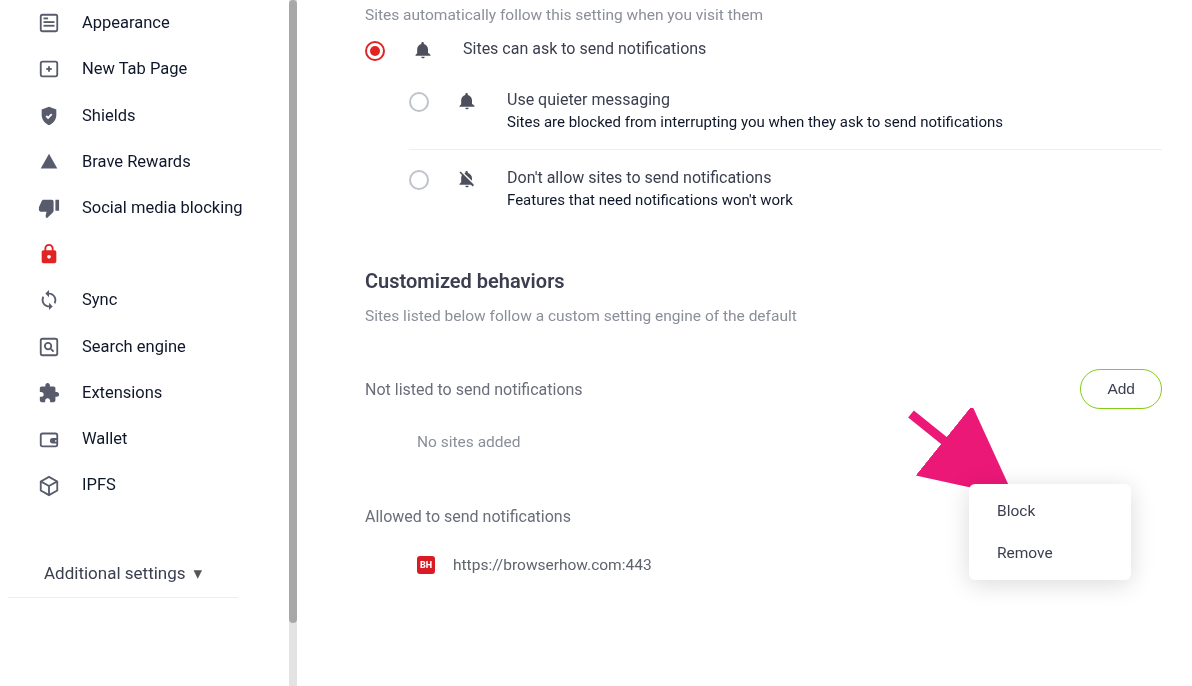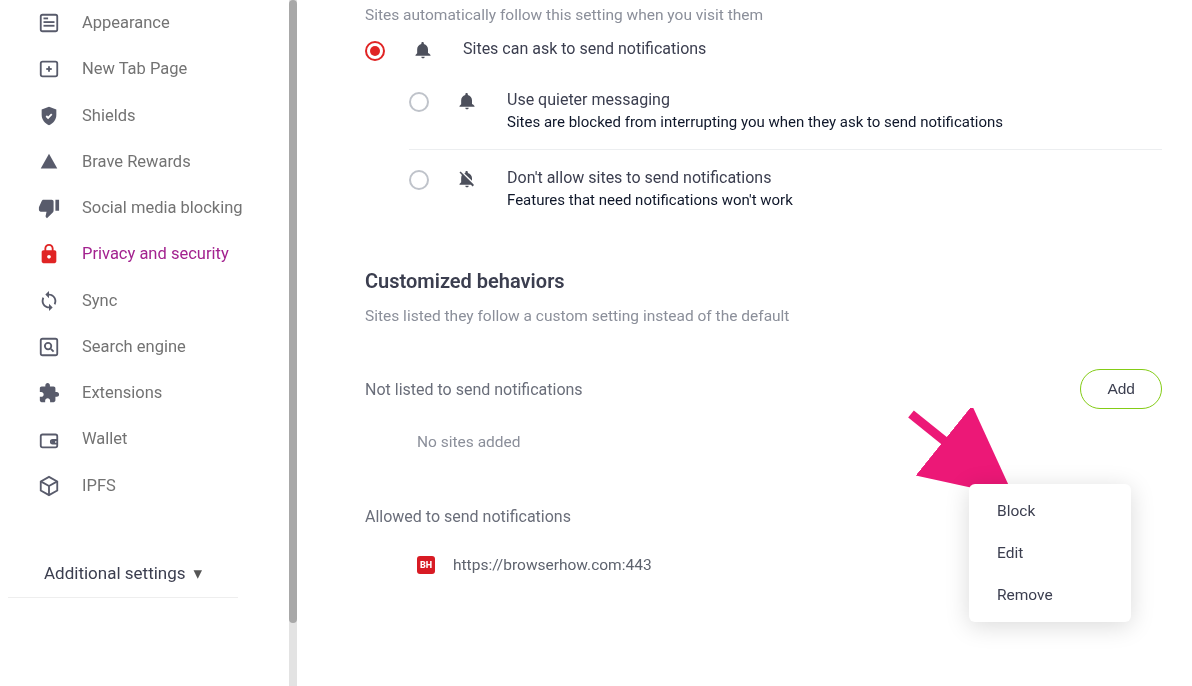--- a/index.html
+++ b/index.html
@@ -31,21 +31,21 @@
     height: 623px;
     background: #a8a8a8;
     border-radius: 4px;
   }
   .nav-item {
     display: flex;
     align-items: center;
     gap: 22px;
     padding: 12px 10px 12px 28px;
     cursor: pointer;
-    color: #737373;
+    color: #0f172a;
     font-size: 16.5px;
     line-height: 1.35;
     border-left: 4px solid transparent;
   }
   .nav-item.active {
     color: #a3228f;
   }
   .nav-item.active .icon-slot svg { fill: #e02424; }
   .icon-slot {
     width: 22px;
@@ -272,21 +272,20 @@
         </span>
         <span class="nav-label">Social media blocking</span>
       </div>
 
       <div class="nav-item active">
         <span class="icon-slot">
           <svg viewBox="0 0 24 24" width="22" height="22" fill="#e02424">
               <path d="M18 8h-1V6c0-2.8-2.2-5-5-5S7 3.2 7 6v2H6c-1.1 0-2 .9-2 2v10c0 1.1.9 2 2 2h12c1.1 0 2-.9 2-2V10c0-1.1-.9-2-2-2zM9 6c0-1.7 1.3-3 3-3s3 1.3 3 3v2H9V6zm3 11c-1.1 0-2-.9-2-2s.9-2 2-2 2 .9 2 2-.9 2-2 2z"></path>
             </svg>
         </span>
-        <span class="nav-label">Privacy and security</span>
       </div>
 
       <div class="nav-item">
         <span class="icon-slot">
           <svg viewBox="0 0 24 24" width="22" height="22" fill="#585b6b">
               <path d="M12 4V1L8 5l4 4V6c3.3 0 6 2.7 6 6 0 1-.3 2-.7 2.8l1.5 1.5C19.5 15 20 13.6 20 12c0-4.4-3.6-8-8-8zm0 14c-3.3 0-6-2.7-6-6 0-1 .3-2 .7-2.8L5.2 7.7C4.5 9 4 10.4 4 12c0 4.4 3.6 8 8 8v3l4-4-4-4v3z"></path>
             </svg>
         </span>
         <span class="nav-label">Sync</span>
       </div>
@@ -378,21 +377,21 @@
             </svg>
         </span>
         <div class="radio-text">
           <div class="radio-title">Don't allow sites to send notifications</div>
           <div class="radio-sub">Features that need notifications won't work</div>
         </div>
       </div>
     </div>
 
     <h3 class="section-heading">Customized behaviors</h3>
-    <p class="section-sub">Sites listed they follow a custom setting instead of the default</p>
+    <p class="section-sub">Sites listed below follow a custom setting engine of the default</p>
 
     <div class="list-heading-row">
       <div class="list-heading">Not listed to send notifications</div>
       <button class="add-btn">Add</button>
     </div>
     <div class="empty-text">No sites added</div>
 
     <div class="list-heading-row" style="margin-top:56px;">
       <div class="list-heading">Allowed to send notifications</div>
     </div>
@@ -409,15 +408,14 @@
   <defs>
     <marker id="ahead" markerWidth="12" markerHeight="12" refX="7" refY="5" orient="auto">
       <path d="M0,0 L10,5 L0,10 z" fill="#ec1877"></path>
     </marker>
   </defs>
   <line x1="6" y1="6" x2="88" y2="72" stroke="#ec1877" stroke-width="9" marker-end="url(#ahead)"></line>
 </svg>
 
 <div class="context-menu">
   <div class="context-item">Block</div>
-  <div class="context-item">Edit</div>
   <div class="context-item">Remove</div>
 </div>
 
 </body></html>

